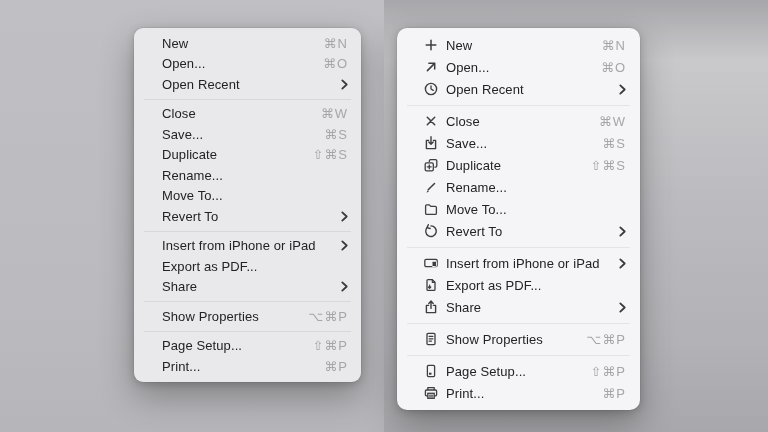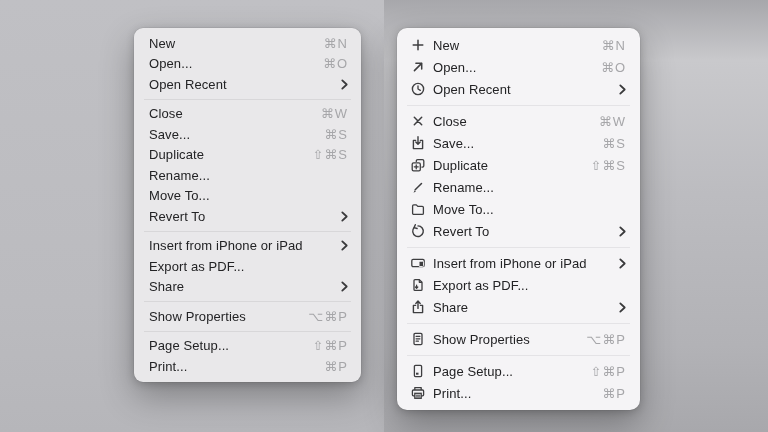--- a/index.html
+++ b/index.html
@@ -12,21 +12,21 @@
   .bg-left{left:0;width:384px;background:linear-gradient(180deg,var(--bg-left,#c0c0c4) 0%,#bbbbbf 70%,#b6b6ba 100%);}
   .bg-right{left:384px;width:384px;
     background:linear-gradient(180deg,#a7a7ab 0%,#c9c9cc 14%,#bcbcc0 45%,var(--bg-right,#b2b2b6) 80%,#a8a8ac 100%);}
   .menu{
     position:absolute;box-sizing:border-box;display:flex;flex-direction:column;
     border-radius:9px;
     box-shadow:0 14px 34px rgba(0,0,0,.30),0 2px 8px rgba(0,0,0,.18),0 0 0 .5px rgba(0,0,0,.08);
   }
   .menu-plain{left:134px;top:28px;width:227px;padding:5px 0;background:var(--menu-plain-bg,#e9e8ea);}
   .menu-icons{left:397px;top:28px;width:243px;padding:6px 0;background:var(--menu-icons-bg,#f5f4f6);border-radius:10px;}
-  .row{display:flex;align-items:center;flex:0 0 auto;}
+  .row{display:flex;align-items:center;flex:0 0 auto;margin-left:13px;}
   .menu-plain .row{height:20.5px;padding:0 13px 0 15px;}
   .menu-icons .row{height:22px;padding:0 14px 0 13px;}
   .icon{width:16px;height:16px;margin-right:7px;display:flex;align-items:center;justify-content:center;flex:0 0 auto;}
   .icon svg{display:block;}
   .label{flex:1 1 auto;font-size:13px;color:var(--label,#232325);white-space:nowrap;letter-spacing:.1px;}
   .shortcut{font-size:13px;color:var(--shortcut,#a6a6a9);letter-spacing:1px;white-space:nowrap;}
   .chevron{display:flex;align-items:center;margin-left:8px;}
   .separator{height:1px;flex:0 0 auto;}
   .menu-plain .separator{margin:4px 10px;background:var(--separator-plain,#d8d7d9);}
   .menu-icons .separator{margin:4.5px 10px;background:var(--separator-icons,#e4e3e6);}

